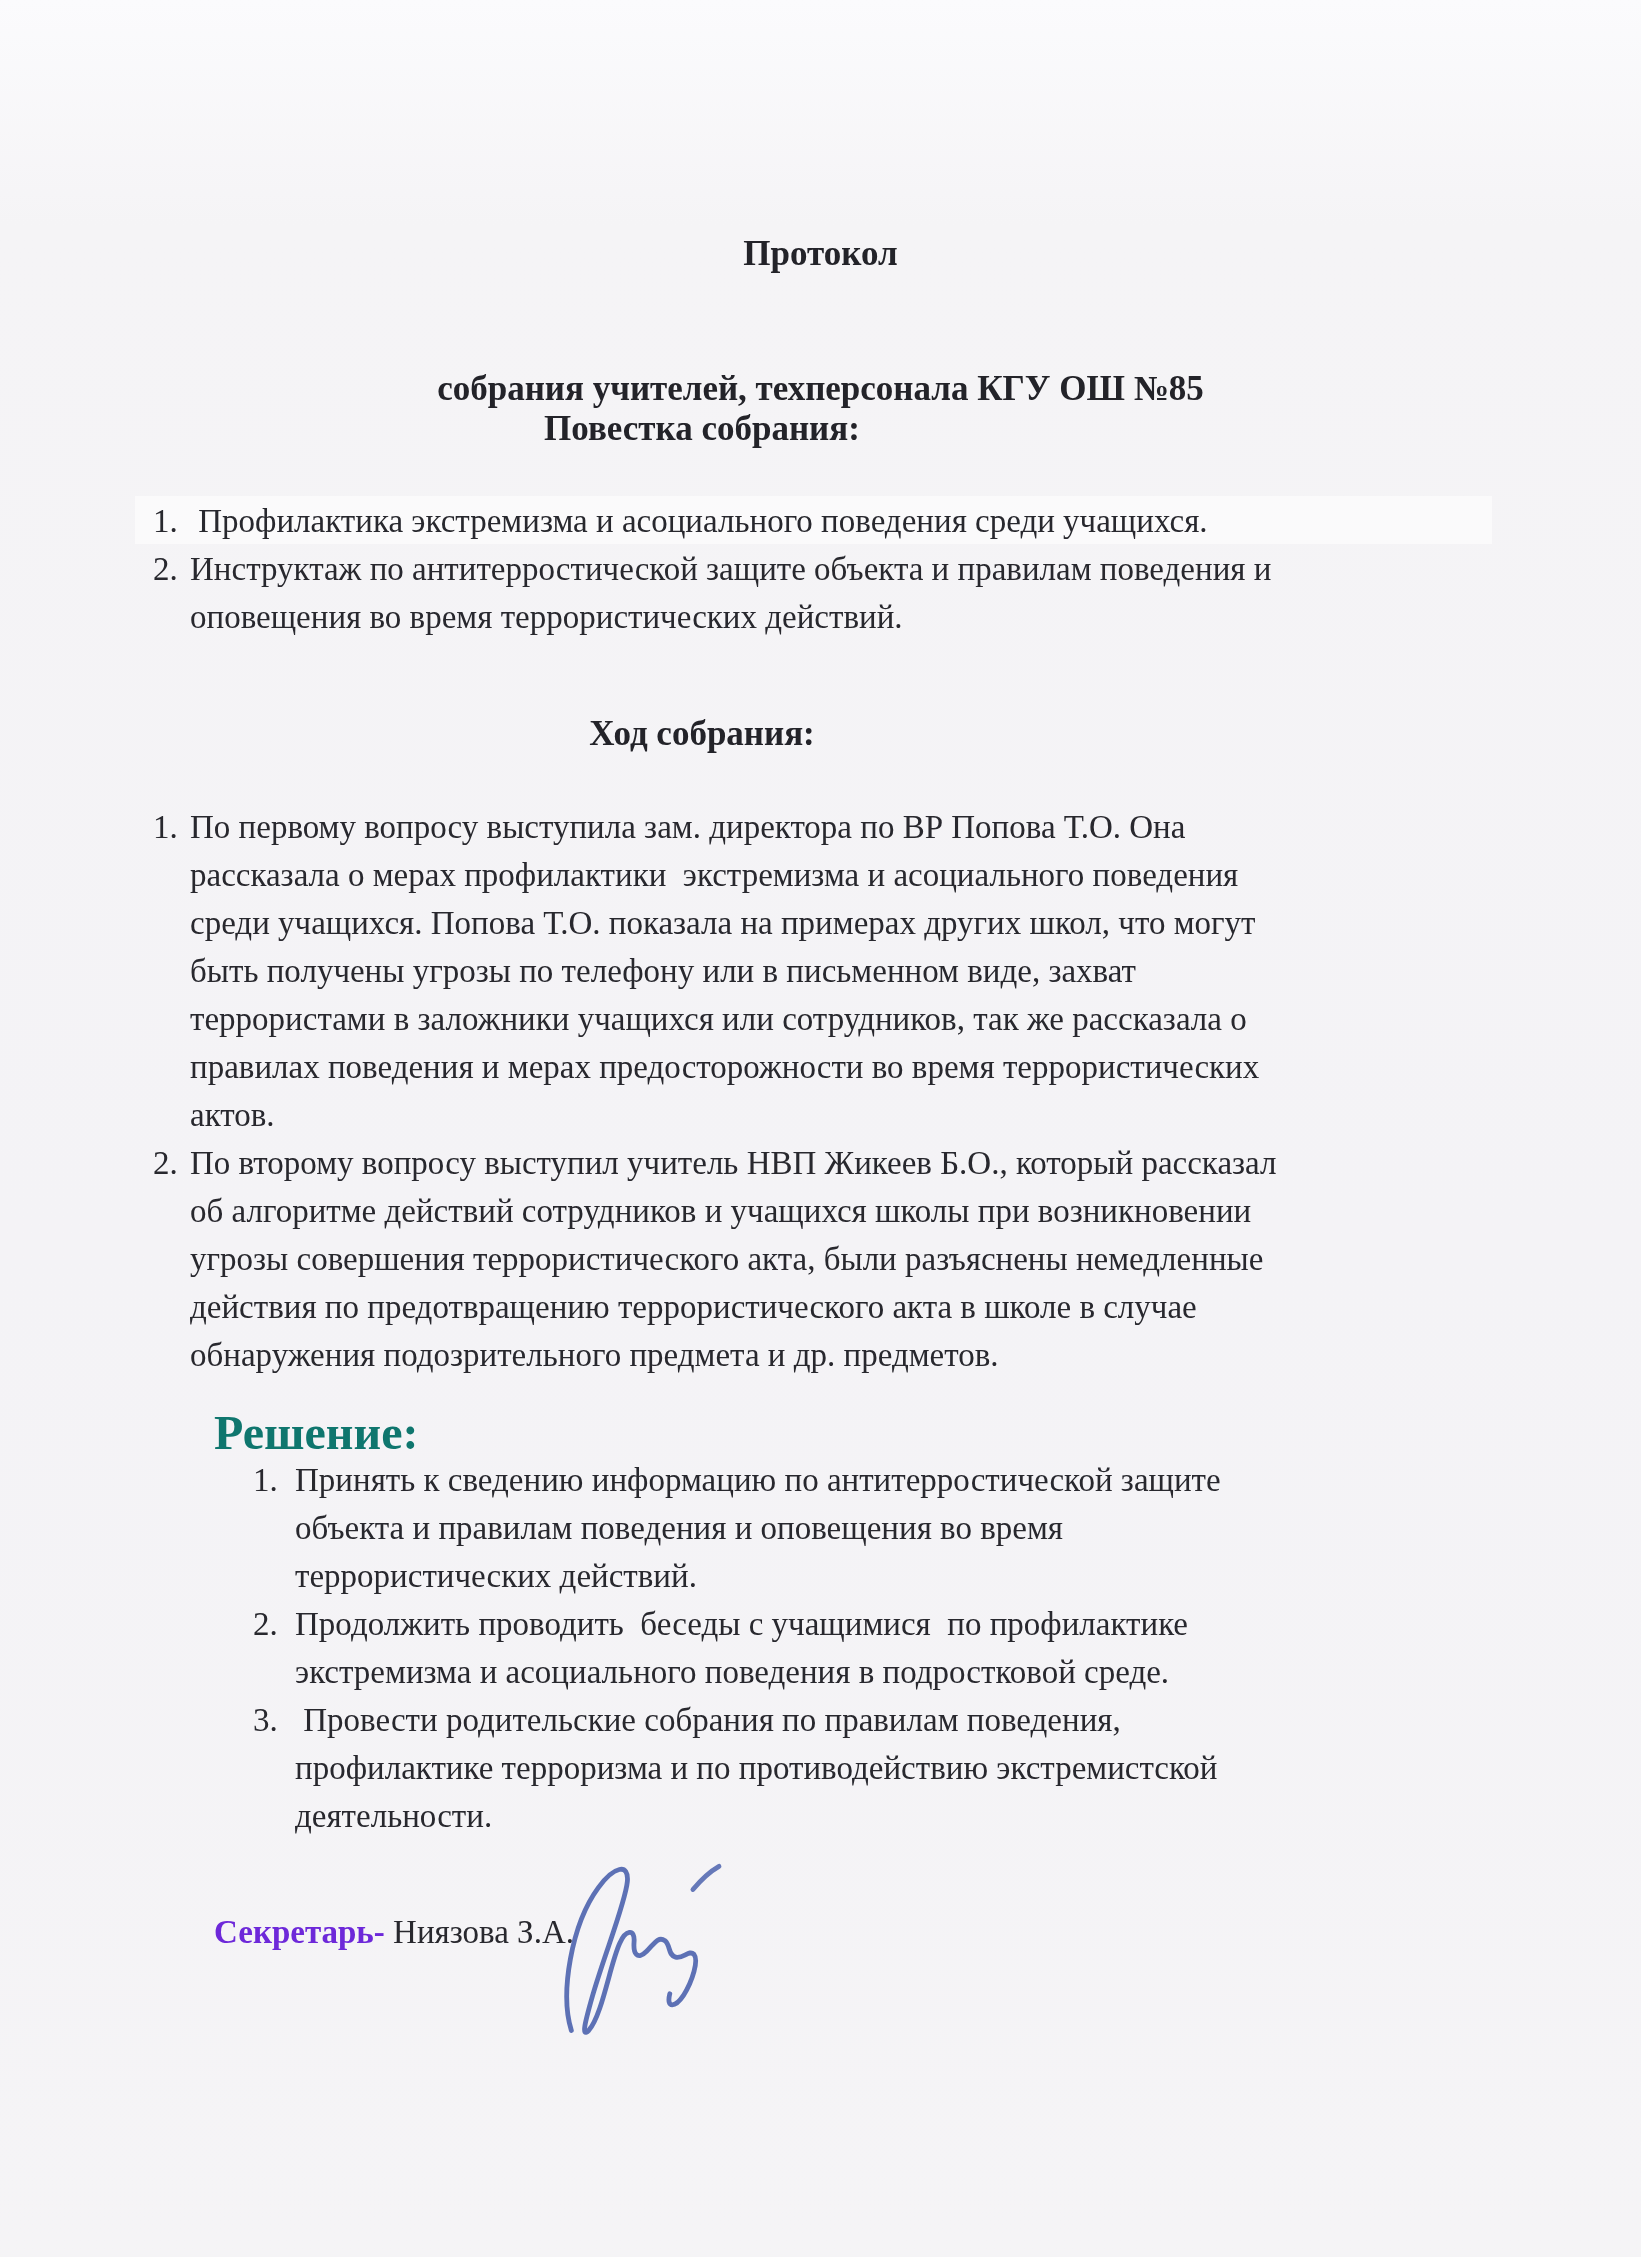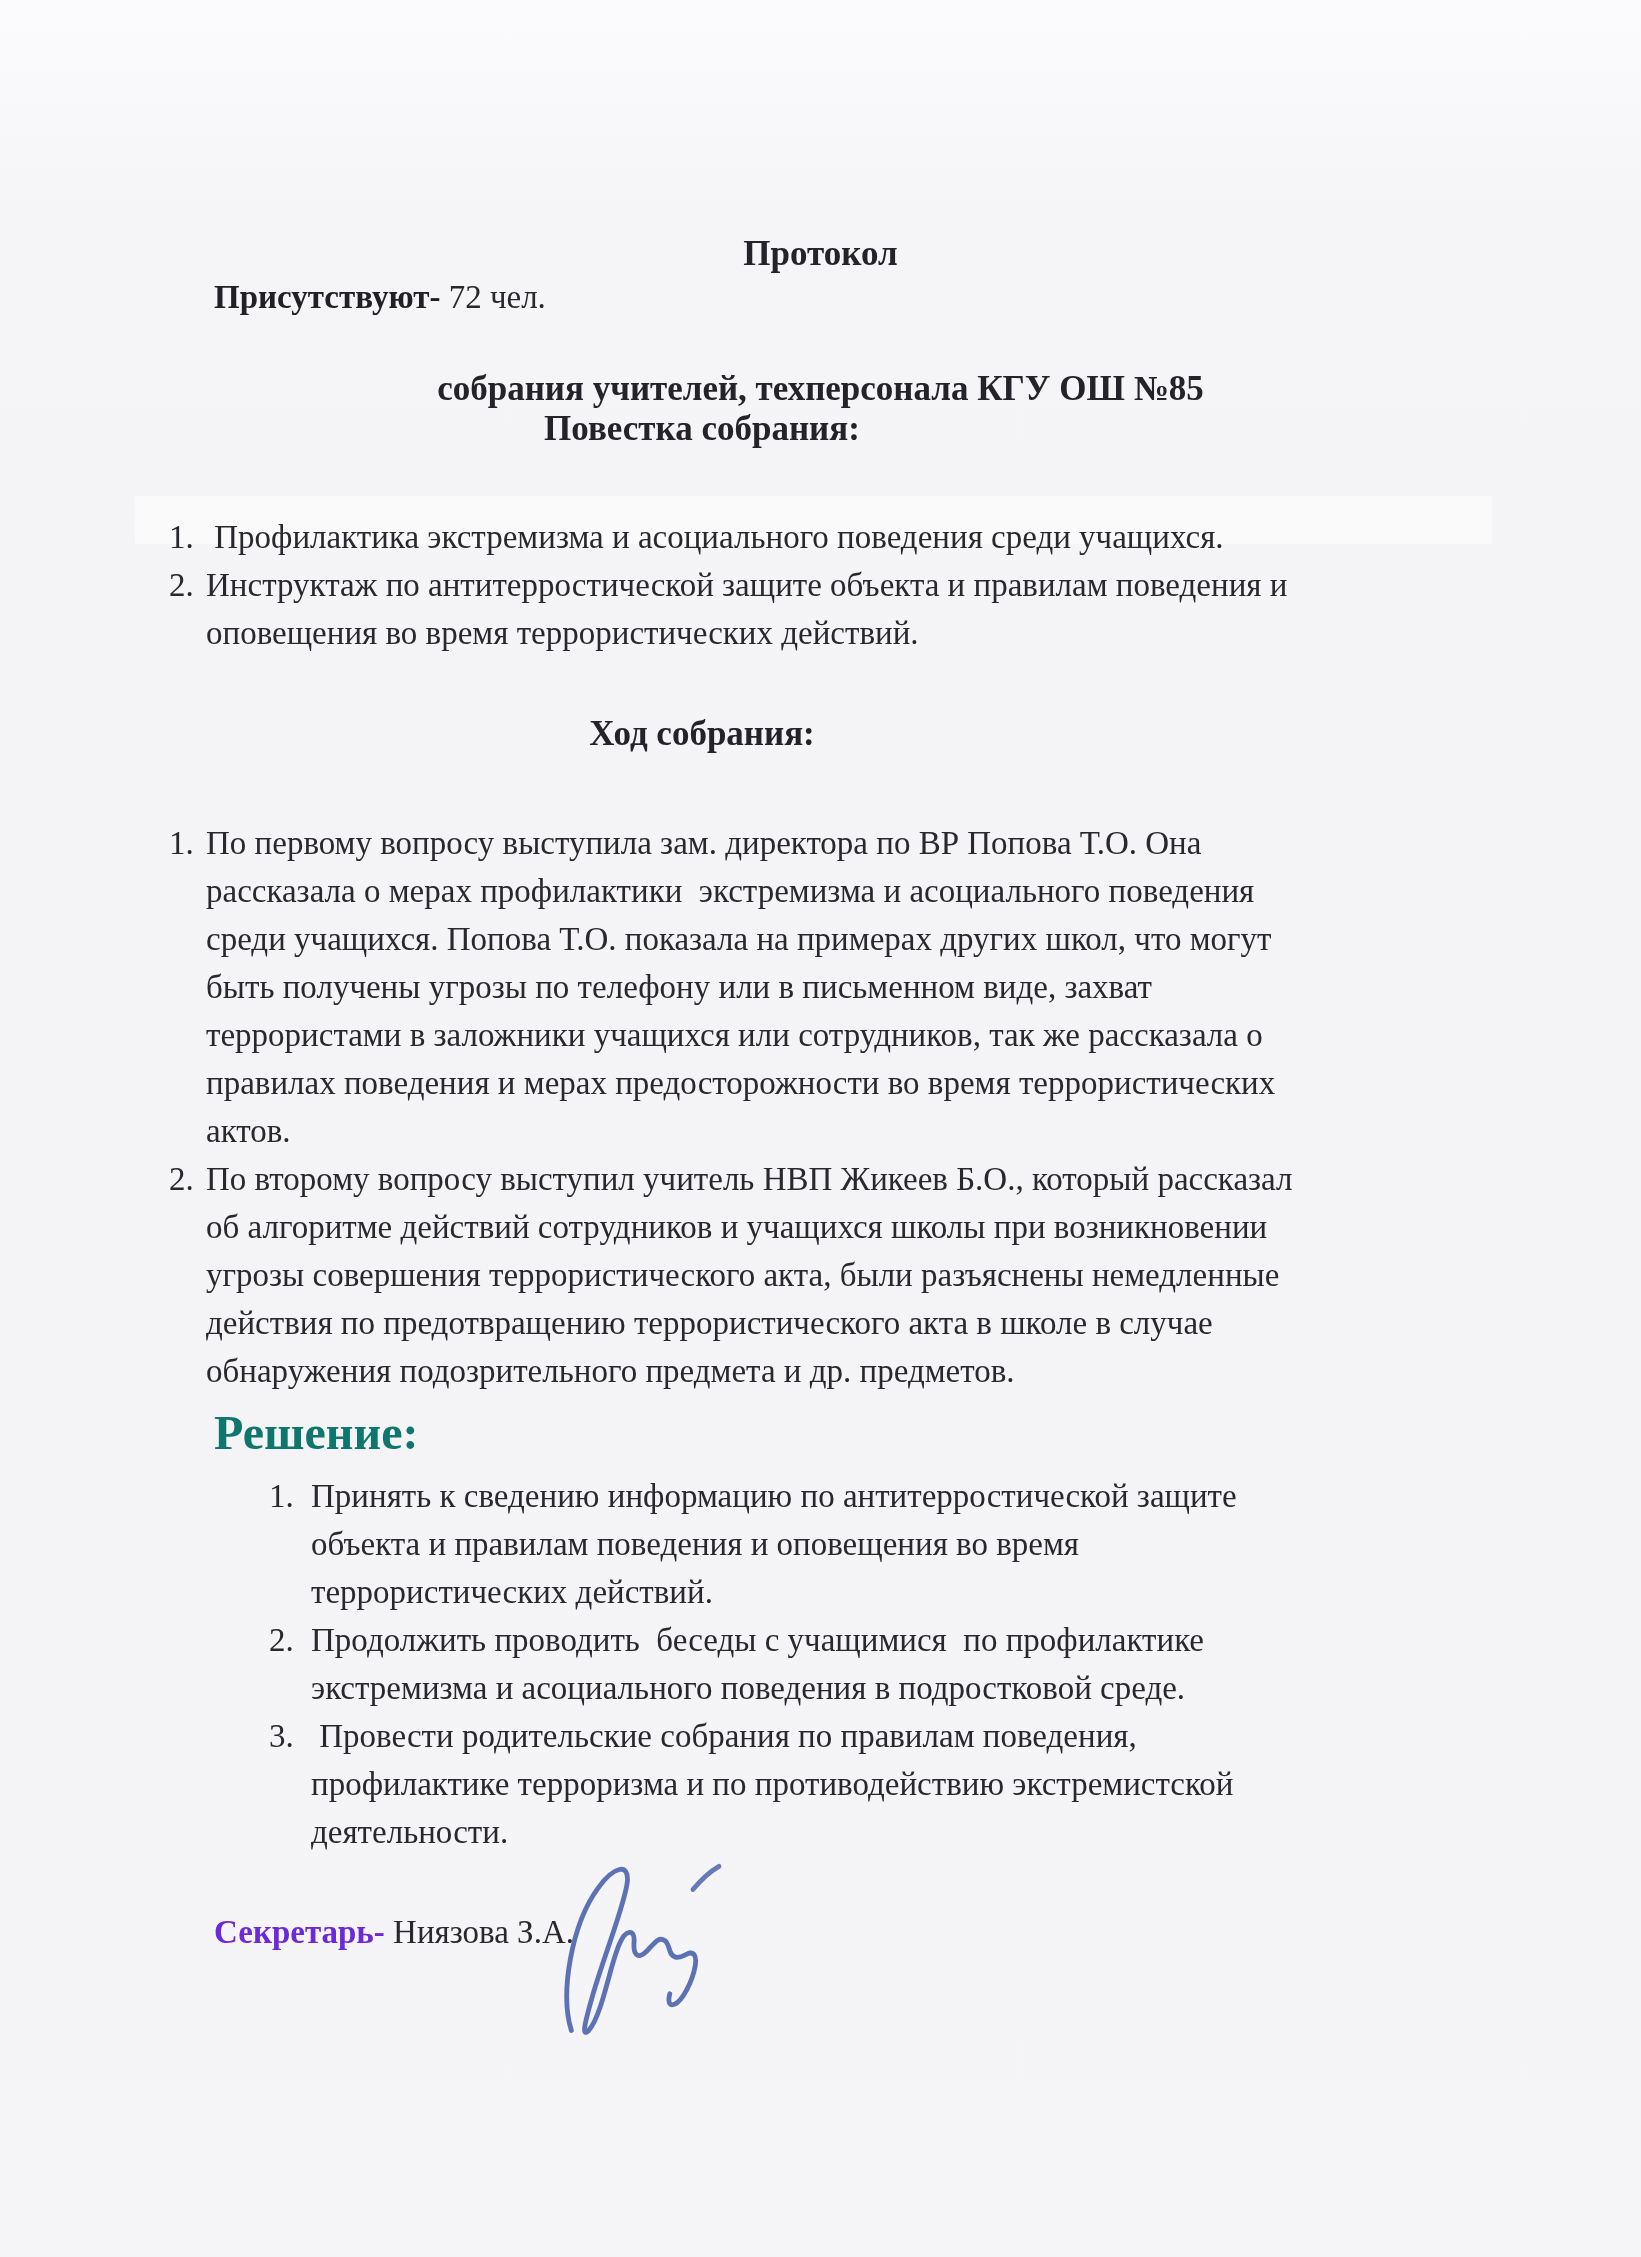--- a/index.html
+++ b/index.html
@@ -40,21 +40,21 @@
     text-align: center;
     font-weight: bold;
     font-size: 35px;
     color: #232329;
   }
   .h-agenda { top: 409px; }
   .h-course { top: 714px; }
 
   ol.doc-list {
     list-style: none;
-    margin: 16px; padding: 0;
+    margin: 0; padding: 0;
     counter-reset: n;
     font-size: 33px;
     line-height: 48px;
   }
   ol.doc-list li {
     counter-increment: n;
     padding-left: var(--mw);
     white-space: pre-wrap;
   }
   ol.doc-list li::before {
@@ -101,21 +101,20 @@
 <div class="page">
 
   <div class="abs scan-band"></div>
 
   <div class="abs doc-title above">
     <div>Протокол</div>
     <div>собрания учителей, техперсонала КГУ ОШ №85</div>
   </div>
 
   <div class="abs meta-block above">
-    <div class="meta-line"><b>Присутствуют-</b><span> 72 чел.</span></div>
   </div>
 
   <div class="abs section-heading-center h-agenda above">Повестка собрания:</div>
 
   <ol class="abs doc-list agenda-list above">
     <li> Профилактика экстремизма и асоциального поведения среди учащихся.</li>
     <li>Инструктаж по антитерростической защите объекта и правилам поведения и
 оповещения во время террористических действий.</li>
   </ol>
 

